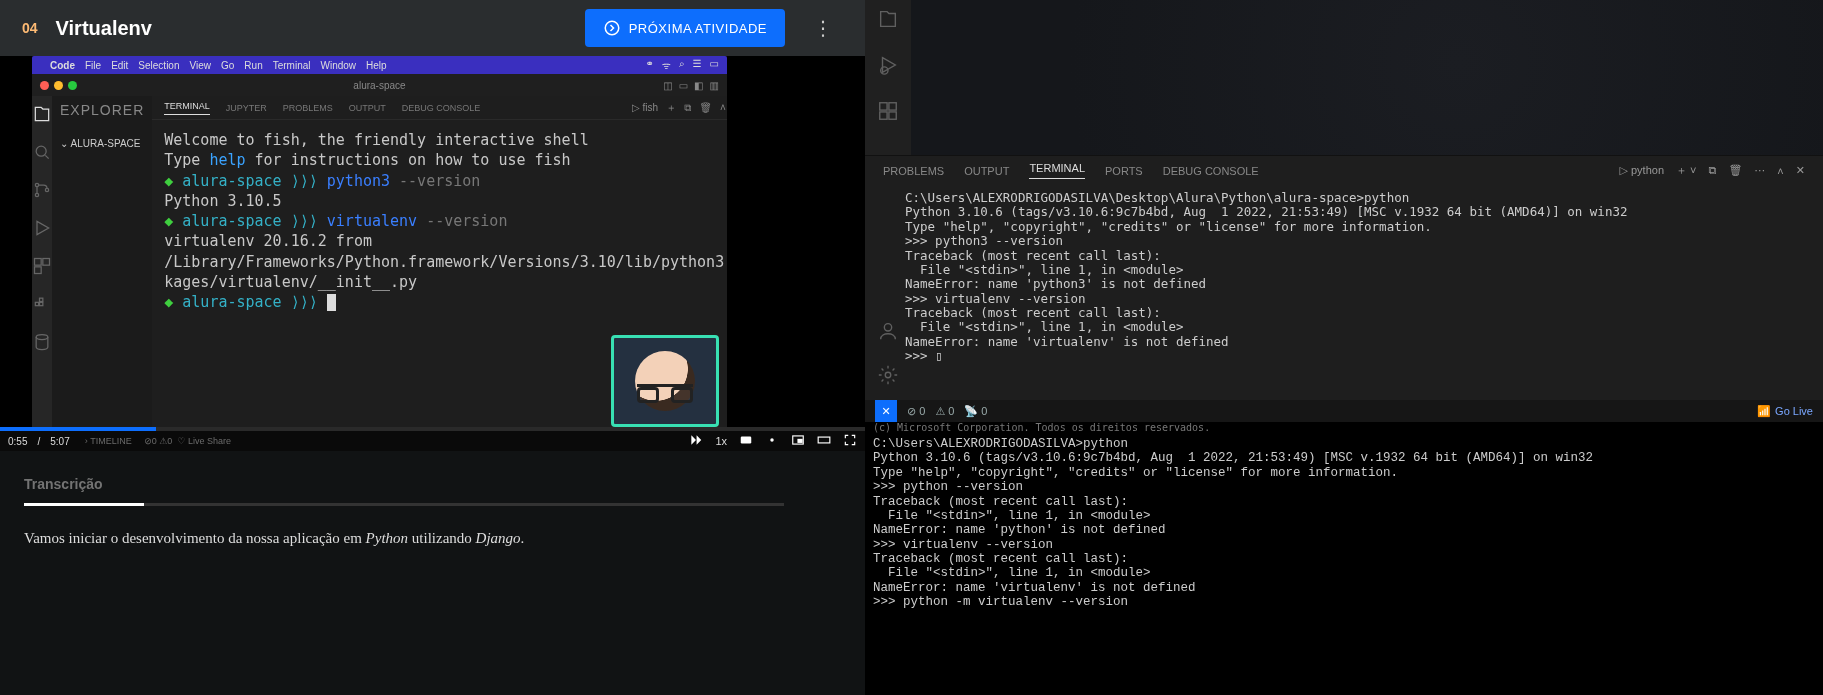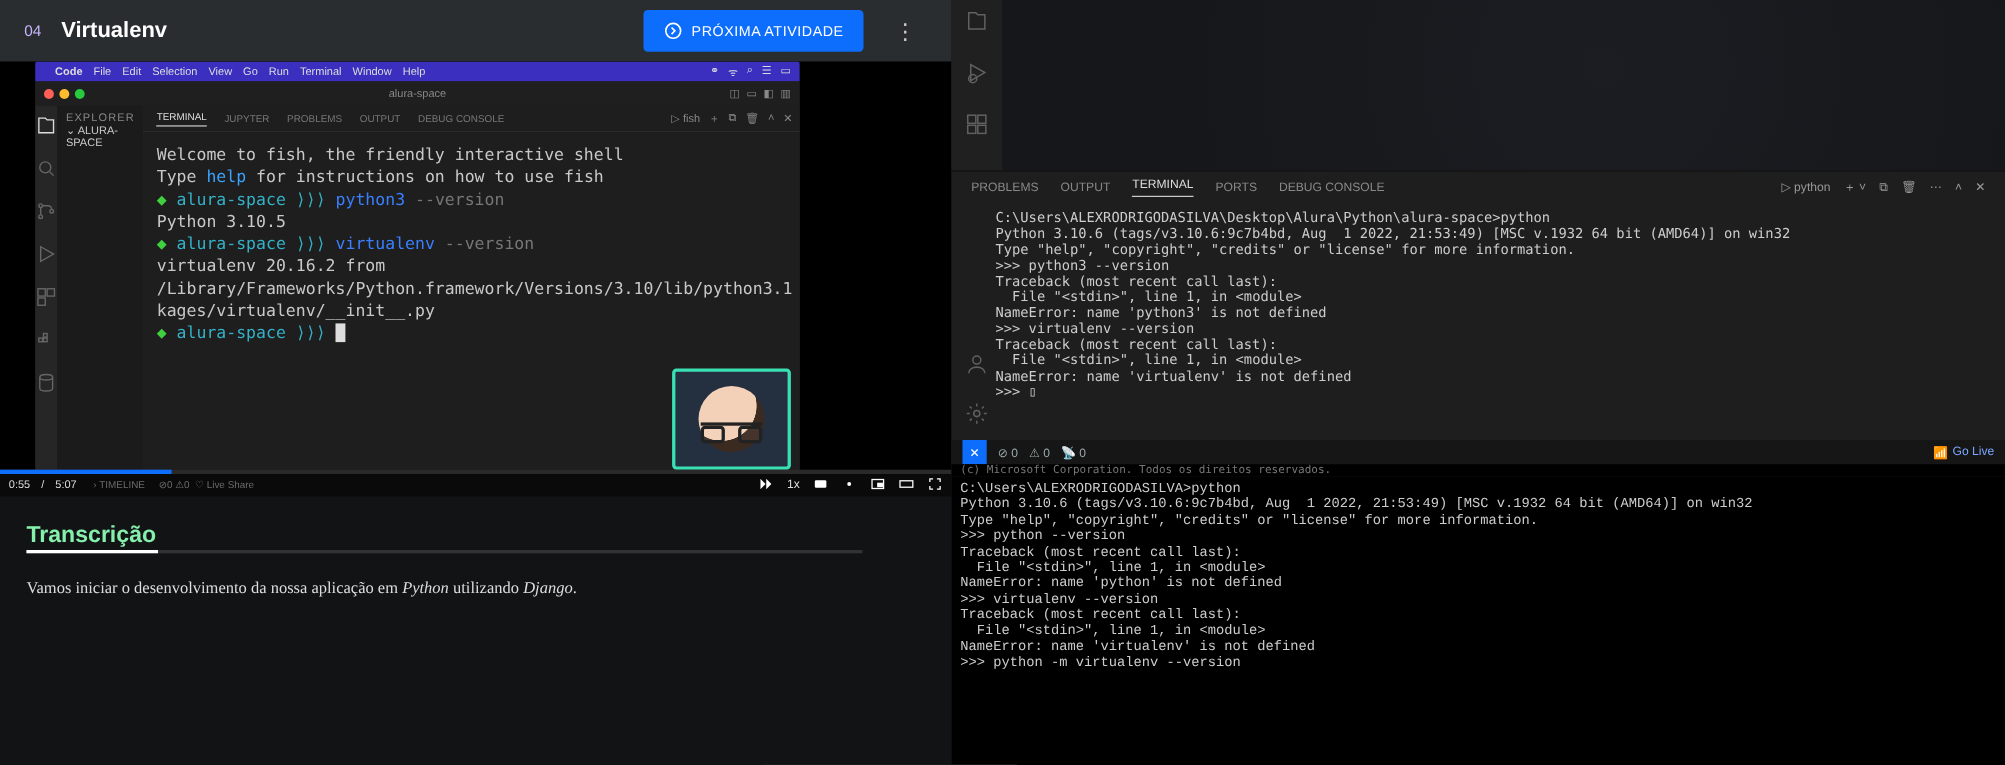--- a/index.html
+++ b/index.html
@@ -1,21 +1,21 @@
 <!DOCTYPE html>
 <html><head>
 <meta charset="utf-8">
 <style>
   *{margin:0;padding:0;box-sizing:border-box}
   html,body{width:1823px;height:695px;overflow:hidden;font-family:Arial,Helvetica,sans-serif;background:#1e1e1e;color:#ccc}
   .root{display:flex;width:100%;height:100%}
   
   .left{width:865px;height:100%;background:#111314;display:flex;flex-direction:column}
   .lesson-bar{height:56px;background:#2a2d2f;display:flex;align-items:center;padding:0 22px;gap:18px}
-  .lesson-num{color:#c4b5fd;font-weight:400;font-size:14px}
+  .lesson-num{color:#fdba74;font-weight:700;font-size:14px}
   .lesson-title{color:#fff;font-weight:800;font-size:20px}
   .spacer{flex:1}
   .next-btn{background:#0d6efd;color:#fff;font-weight:400;font-size:13px;letter-spacing:.5px;border:none;border-radius:4px;padding:10px 18px;display:flex;align-items:center;gap:8px;cursor:pointer}
   .next-btn svg{width:18px;height:18px}
   .kebab{color:#ccc;font-size:20px;padding:0 10px;cursor:pointer}
   
   .video-wrap{position:relative;background:#000;height:395px}
   .video-inner{position:absolute;left:32px;top:0;width:695px;height:375px;background:#1e1e1e;border-radius:2px;overflow:hidden}
   .mac-menu{height:18px;background:#3a2fbf;display:flex;align-items:center;font-size:10px;color:#ddd;padding:0 8px;gap:10px}
   .mac-menu span{cursor:default}
@@ -24,21 +24,21 @@
   .tl-dots{display:flex;gap:5px;padding-left:8px}
   .tl-dots i{width:9px;height:9px;border-radius:50%;display:block}
   .d-r{background:#ff5f56}.d-y{background:#ffbd2e}.d-g{background:#27c93f}
   .tl-title{position:absolute;left:50%;transform:translateX(-50%)}
   .tl-icons{margin-left:auto;display:flex;gap:6px;padding-right:8px;color:#888}
   .vs-body{display:flex;height:calc(100% - 40px)}
   .activity{width:40px;background:#262626;display:flex;flex-direction:column;align-items:center;padding-top:8px;gap:14px;color:#666}
   .activity svg{width:20px;height:20px}
   .act-active{color:#ddd;border-left:2px solid #fff;padding-left:0;margin-left:-2px}
   .sidebar{width:142px;background:#1b1b1b;font-size:10px;color:#aaa;padding:6px 8px}
-  .sb-hdr{font-size:10px;letter-spacing:1px;color:#888;margin-bottom:0}
+  .sb-hdr{font-size:14px;letter-spacing:1px;color:#888;margin-bottom:20px}
   .sb-fold{color:#ccc}
   .editor{flex:1;background:#1e1e1e;display:flex;flex-direction:column}
   .panel-tabs{height:24px;display:flex;align-items:center;gap:16px;padding:0 12px;font-size:9px;color:#777;border-bottom:1px solid #2a2a2a}
   .panel-tabs .on{color:#ddd;border-bottom:1px solid #ddd;padding-bottom:3px}
   .panel-tabs .ricons{margin-left:auto;display:flex;gap:8px;align-items:center;color:#888;font-size:10px}
   .term{flex:1;padding:10px 12px;font-family:Menlo,Consolas,monospace;font-size:15px;line-height:1.35;color:#ddd;white-space:pre-wrap}
   .c-help{color:#3aa3ff}
   .c-arrow{color:#3fcf3f}
   .c-path{color:#34b1c7}
   .c-cmd{color:#3a7fff}
@@ -51,21 +51,21 @@
   .pip .glasses i{width:22px;height:16px;border:3px solid #222;border-radius:4px;display:block;background:rgba(255,255,255,.05)}
   
   .progress{position:absolute;left:0;right:0;bottom:20px;height:4px;background:#2a2a2a}
   .progress .fill{height:100%;width:18%;background:#0d6efd}
   .controls{position:absolute;left:0;right:0;bottom:0;height:20px;display:flex;align-items:center;padding:0 8px;font-size:10px;color:#ddd;gap:10px;background:#0a0a0a}
   .controls .timeline-meta{color:#6b6b6b;font-size:9px}
   .controls .cicons{margin-left:auto;display:flex;gap:12px;align-items:center}
   .controls svg{width:14px;height:14px}
   
   .transcript{padding:24px;color:#ddd}
-  .tr-title{font-weight:800;font-size:21px;color:#86efac;display:inline-block;padding-bottom:4px}
+  .tr-title{font-weight:800;font-size:14px;color:#737373;display:inline-block;padding-bottom:14px}
   .tr-title-wrap{position:relative;margin-bottom:24px}
   .tr-title-wrap:after{content:"";position:absolute;left:0;bottom:0;height:3px;width:760px;background:linear-gradient(to right,#fff 0 120px,#333 120px)}
   .tr-body{font-family:Georgia,serif;font-size:15px;color:#ddd}
   .tr-body i{font-style:italic}
 
   
   .right{flex:1;height:100%;background:#1e1e1e;display:flex;flex-direction:column;position:relative}
   .r-top{display:flex;height:155px}
   .r-activity{width:46px;background:#202020;display:flex;flex-direction:column;align-items:center;gap:20px;padding-top:8px;color:#606060}
   .r-activity svg{width:22px;height:22px}

